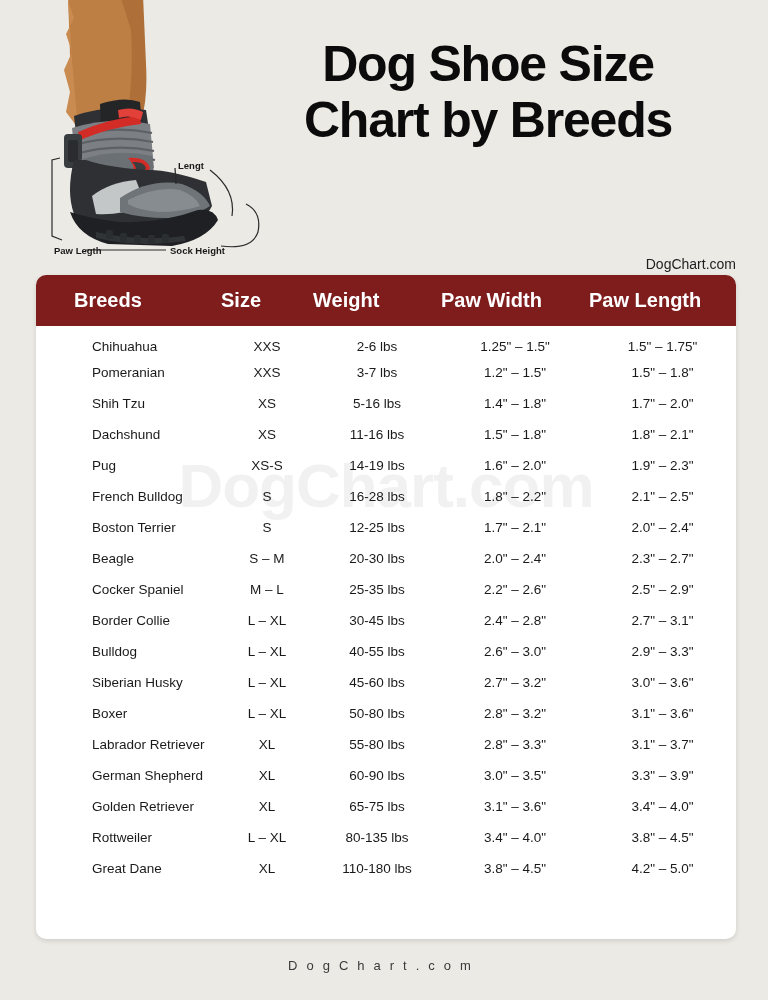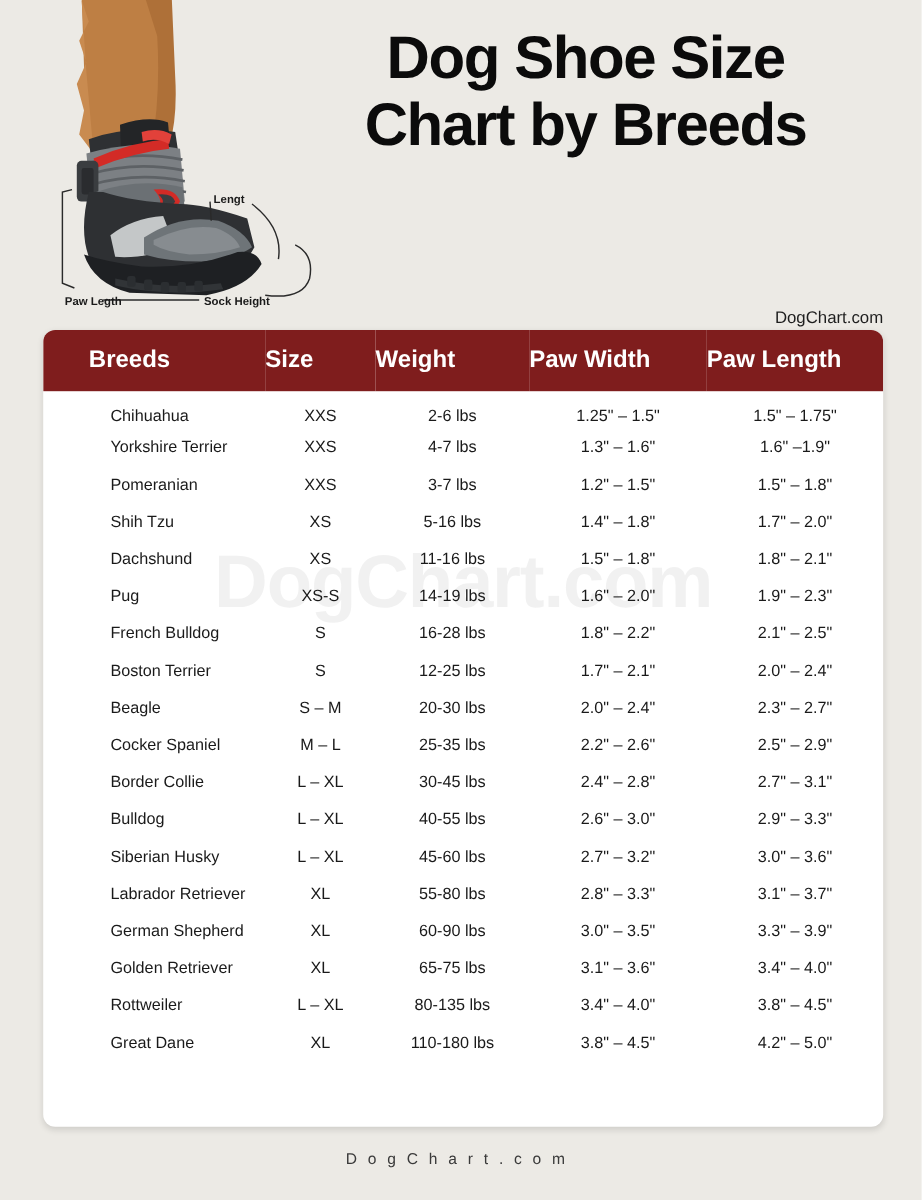--- a/index.html
+++ b/index.html
@@ -9,21 +9,21 @@
     font-family:"Liberation Sans", sans-serif;
     position:relative;
     overflow:hidden;
   }
 
   
   #illustration { position:absolute; left:0; top:0; width:300px; height:270px; }
 
   
   #title-block {
-    position:absolute; left:238px; top:20px; width:500px;
+    position:absolute; left:238px; top:36px; width:500px;
     text-align:center;
   }
   .title-line {
     font-size:50px; font-weight:bold; line-height:1.12;
     color:#0B0B0B; letter-spacing:-1.2px; white-space:nowrap;
   }
 
   
   #attribution {
     position:absolute; right:32px; top:256px;
@@ -153,27 +153,20 @@
     </thead>
     <tbody id="table-body">
         <tr>
           <td class="col-breed c-breed">Chihuahua</td>
           <td class="c-size">XXS</td>
           <td class="c-weight">2-6 lbs</td>
           <td class="c-pw">1.25" – 1.5"</td>
           <td class="c-pl">1.5" – 1.75"</td>
         </tr>
         <tr>
-          <td class="col-breed c-breed">Yorkshire Terrier</td>
-          <td class="c-size">XXS</td>
-          <td class="c-weight">4-7 lbs</td>
-          <td class="c-pw">1.3" – 1.6"</td>
-          <td class="c-pl">1.6" –1.9"</td>
-        </tr>
-        <tr>
           <td class="col-breed c-breed">Pomeranian</td>
           <td class="c-size">XXS</td>
           <td class="c-weight">3-7 lbs</td>
           <td class="c-pw">1.2" – 1.5"</td>
           <td class="c-pl">1.5" – 1.8"</td>
         </tr>
         <tr>
           <td class="col-breed c-breed">Shih Tzu</td>
           <td class="c-size">XS</td>
           <td class="c-weight">5-16 lbs</td>
@@ -237,20 +230,27 @@
           <td class="c-pl">2.9" – 3.3"</td>
         </tr>
         <tr>
           <td class="col-breed c-breed">Siberian Husky</td>
           <td class="c-size">L – XL</td>
           <td class="c-weight">45-60 lbs</td>
           <td class="c-pw">2.7" – 3.2"</td>
           <td class="c-pl">3.0" – 3.6"</td>
         </tr>
         <tr>
+          <td class="col-breed c-breed">Boxer</td>
+          <td class="c-size">L – XL</td>
+          <td class="c-weight">50-80 lbs</td>
+          <td class="c-pw">2.8" – 3.2"</td>
+          <td class="c-pl">3.1" – 3.6"</td>
+        </tr>
+        <tr>
           <td class="col-breed c-breed">Labrador Retriever</td>
           <td class="c-size">XL</td>
           <td class="c-weight">55-80 lbs</td>
           <td class="c-pw">2.8" – 3.3"</td>
           <td class="c-pl">3.1" – 3.7"</td>
         </tr>
         <tr>
           <td class="col-breed c-breed">German Shepherd</td>
           <td class="c-size">XL</td>
           <td class="c-weight">60-90 lbs</td>

